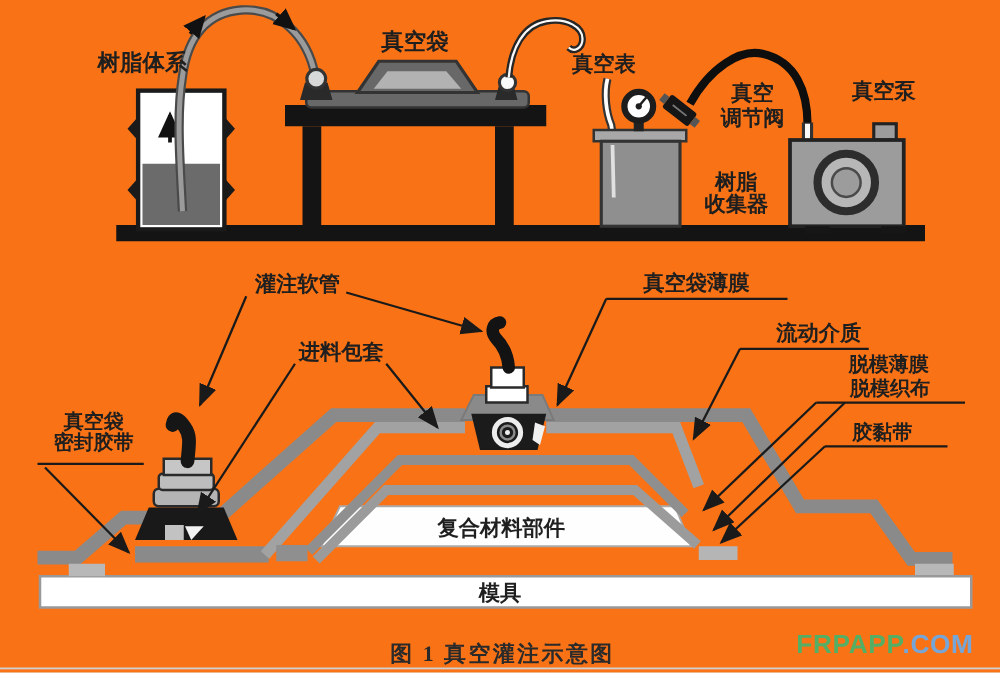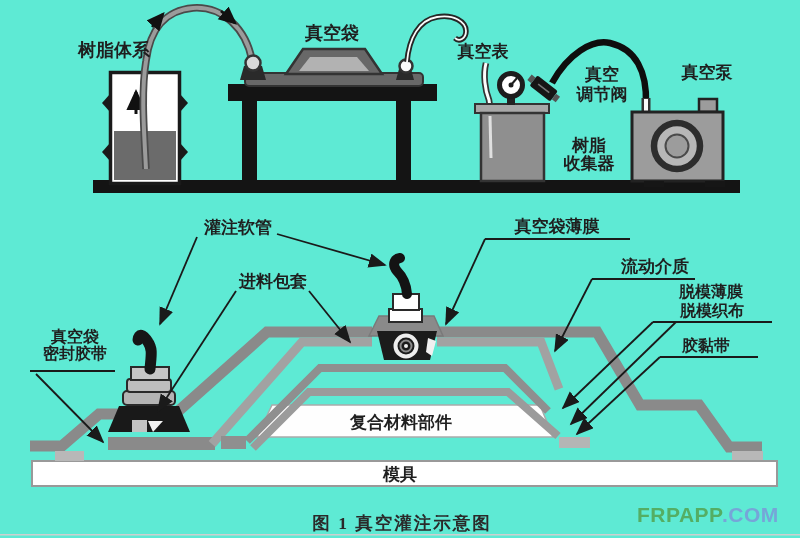--- a/index.html
+++ b/index.html
@@ -1,17 +1,17 @@
 <!DOCTYPE html>
 <html><head>
 <meta charset="utf-8">
 <style>
   html,body{margin:0;padding:0;background:#e9e9e9;}
   .stage{
-    position:relative;width:800px;height:538px;margin:0 auto;background:#5eead4;
+    position:relative;width:800px;height:538px;margin:0 auto;background:#f97316;
     font-family:"Liberation Serif","DejaVu Serif",serif;overflow:hidden;
   }
   svg{display:block}
   .lbl{font-family:"Liberation Serif","DejaVu Serif",serif;font-weight:bold;fill:#1f1f1f;}
   .lbl-18{font-size:18px;}
   .lbl-17{font-size:17px;}
   .lbl-16{font-size:16px;}
   .caption{font-family:"Liberation Serif","DejaVu Serif",serif;font-weight:bold;font-size:17.5px;fill:#2a2a2a;letter-spacing:2px;}
   .watermark{font-family:"Liberation Sans","DejaVu Sans",sans-serif;font-weight:bold;font-size:21px;letter-spacing:.5px;}
   .leader{stroke:#1a1a1a;stroke-width:1.8;fill:none;}

